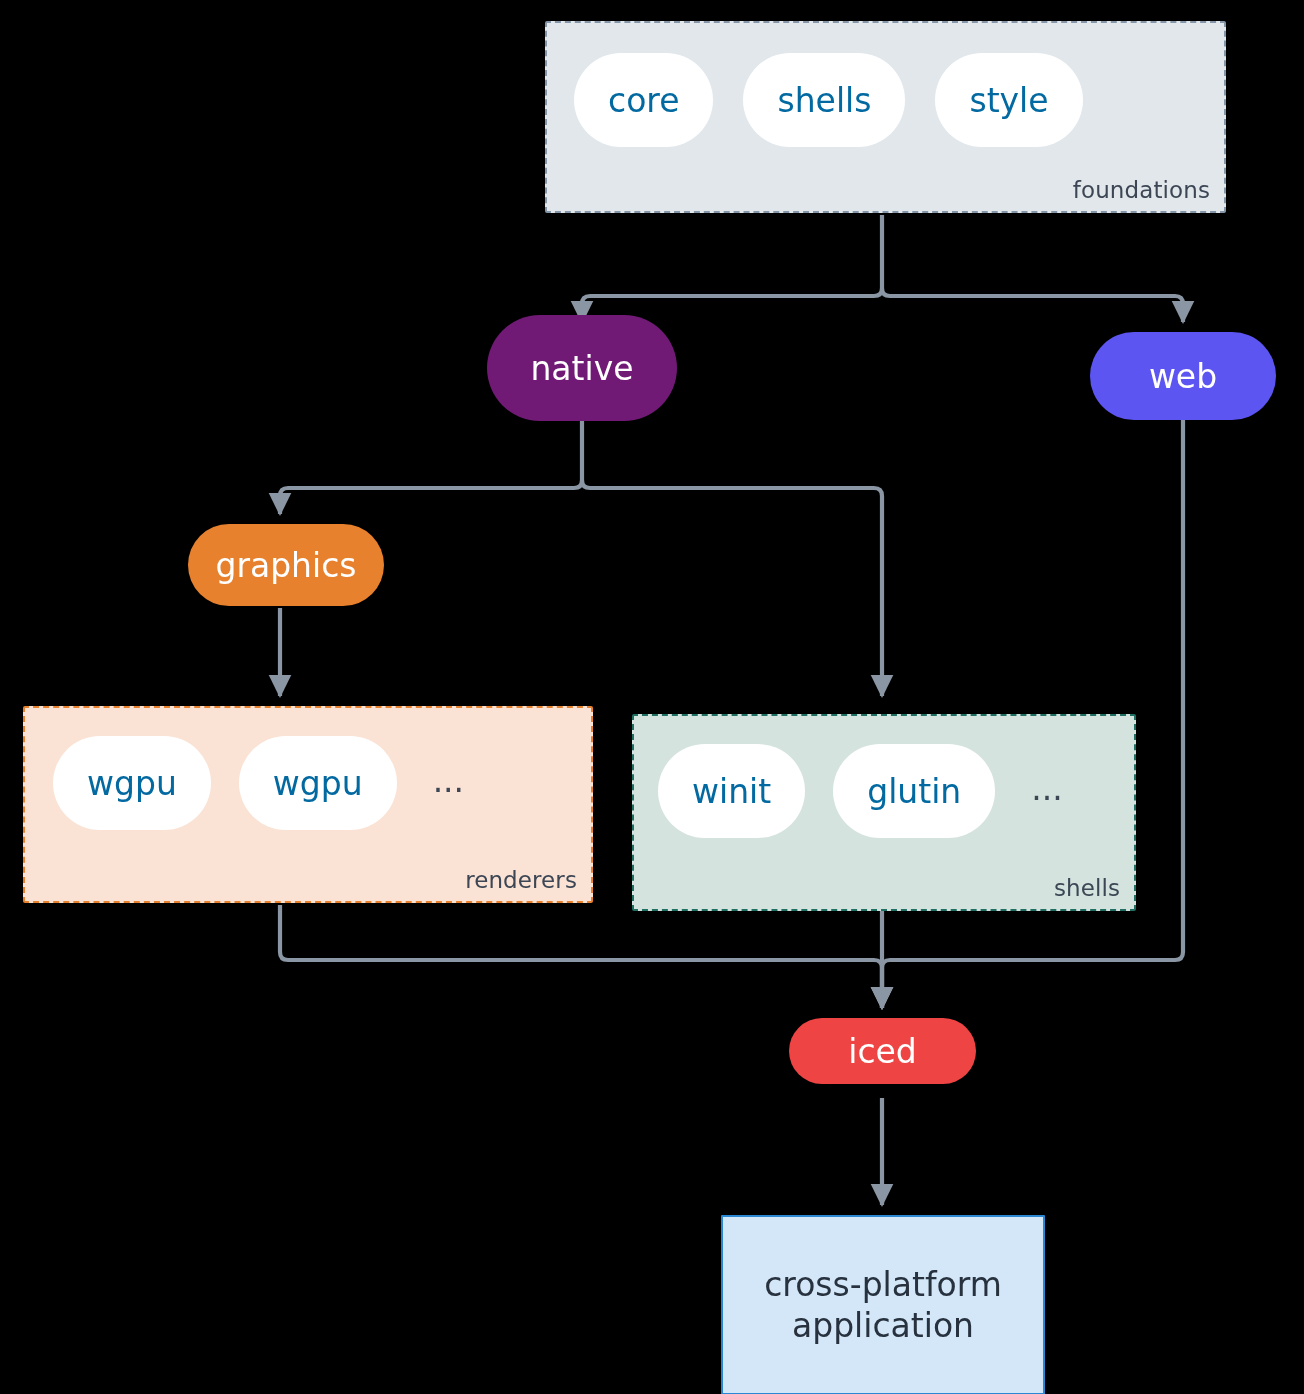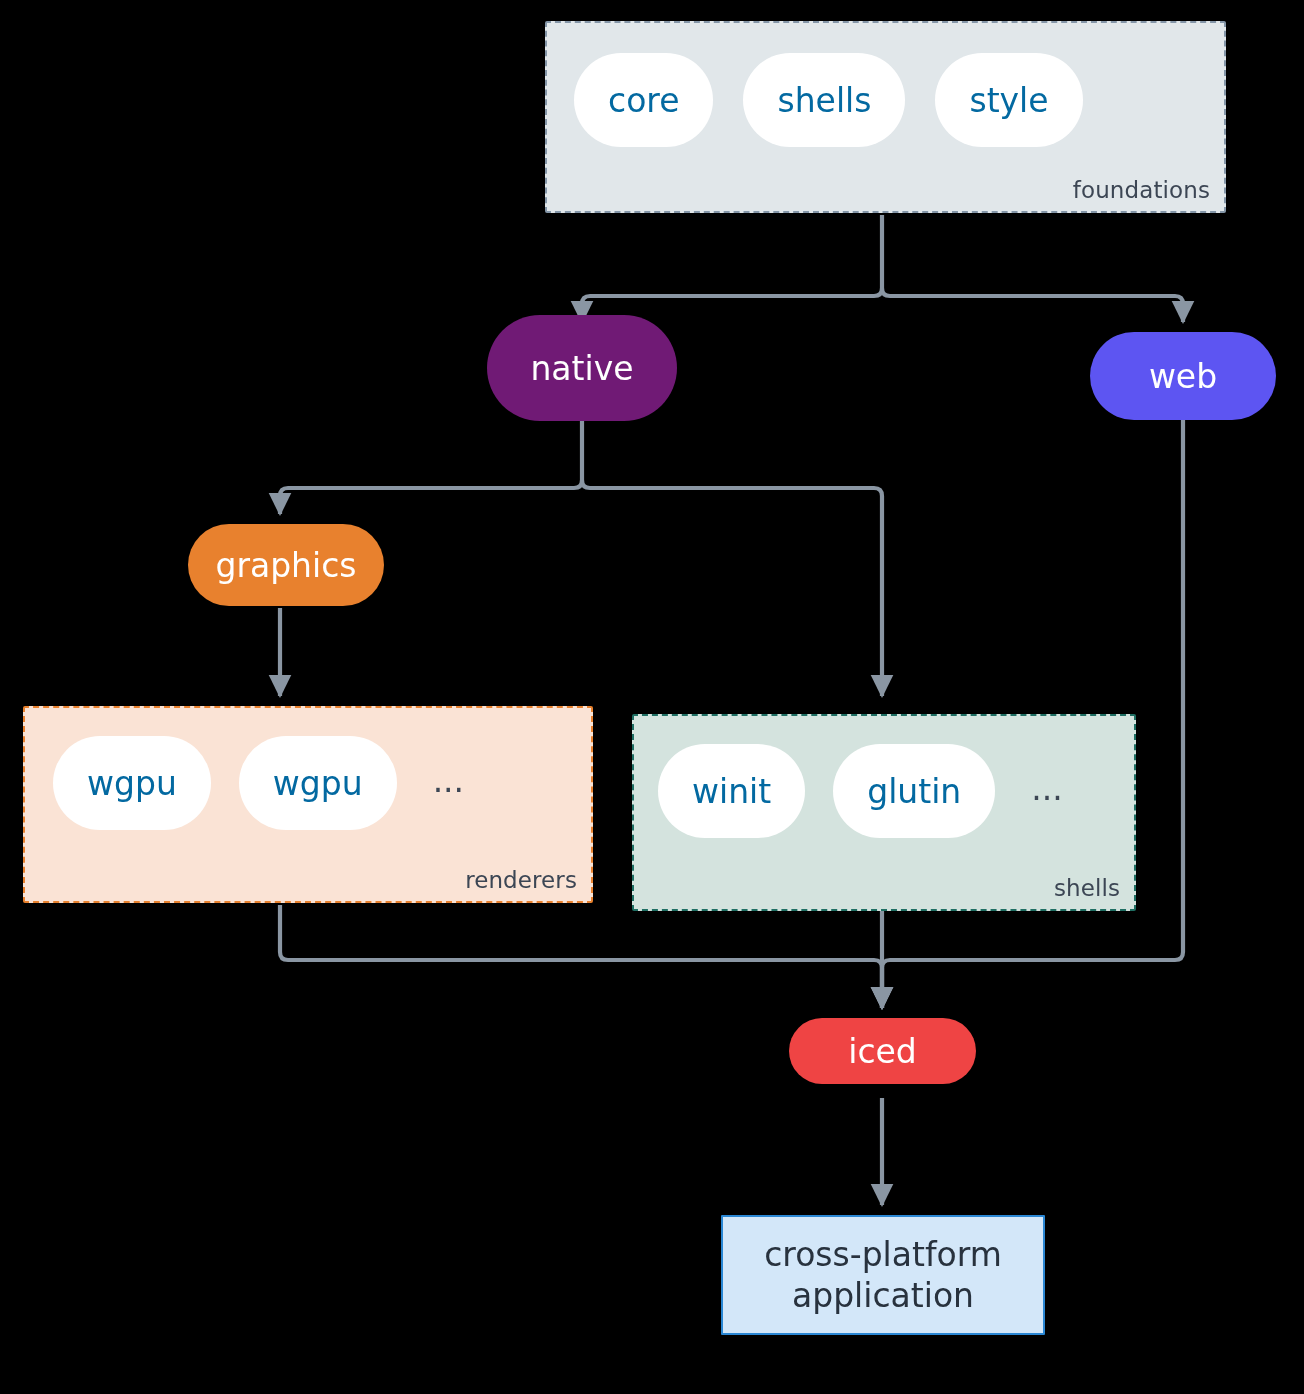--- a/index.html
+++ b/index.html
@@ -135,21 +135,21 @@
     left: 789px; top: 1018px; width: 187px; height: 66px;
     background: #ef4444;
   }
 
   
   .box-app {
     position: absolute;
     left: 721px;
     top: 1215px;
     width: 324px;
-    height: 120px;
+    height: 180px;
     background: #d3e7f9;
     border: 2px solid #2a87d4;
     border-radius: 1px;
     box-sizing: border-box;
     display: flex;
     flex-direction: column;
     align-items: center;
     justify-content: center;
     color: #28323e;
     font-size: 33px;

